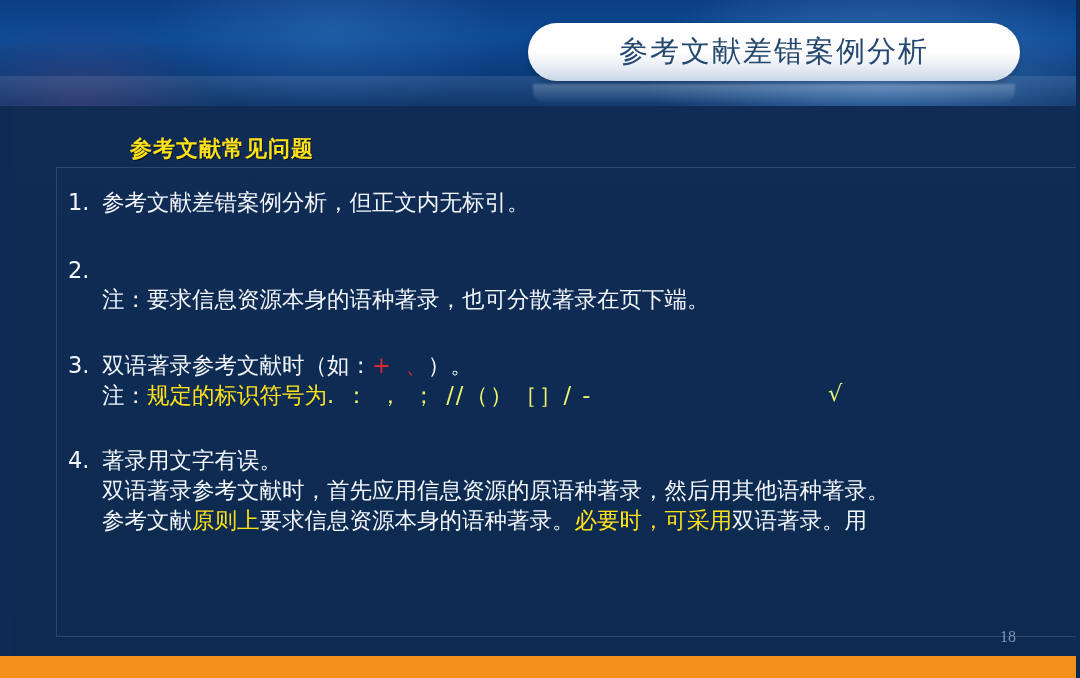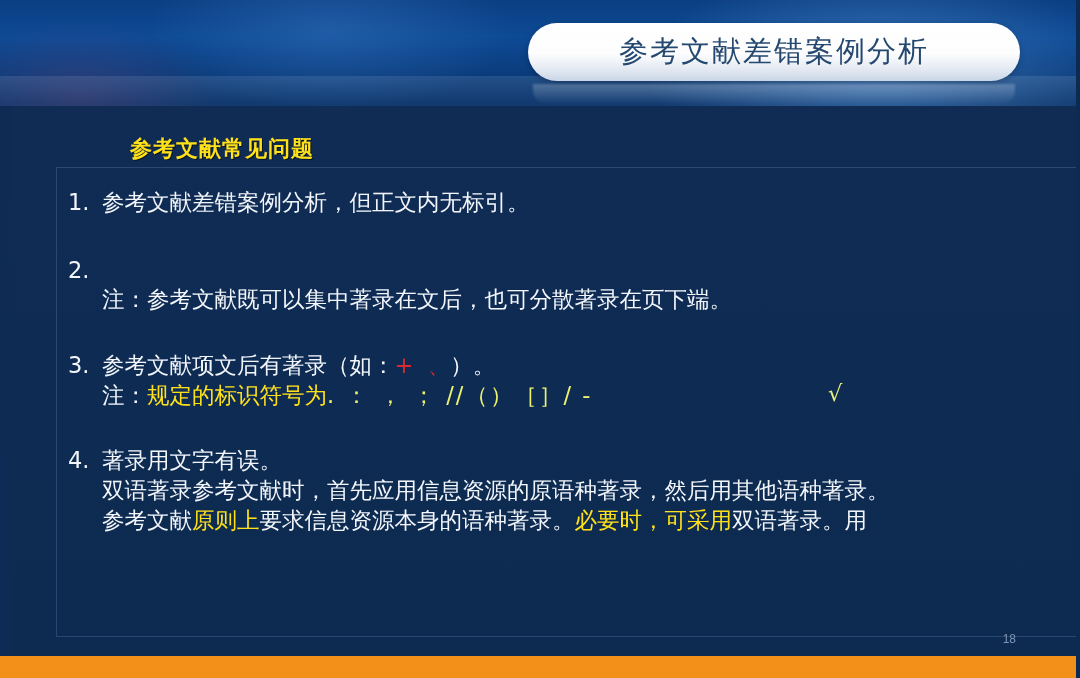--- a/index.html
+++ b/index.html
@@ -133,22 +133,22 @@
     left: 726px;
     top: -2px;
   }
   .sym { color: #eef36f; letter-spacing: 2px; }
 
   .page-number {
     position: absolute;
     right: 76px;
     bottom: 10px;
     color: #7e94b3;
-    font-size: 12px;
-    font-family: Liberation Sans, sans-serif;
+    font-size: 16px;
+    font-family: Liberation Serif, serif;
   }
 
   .footer-bar {
     position: absolute;
     left: 0; bottom: 0;
     width: 1080px;
     height: 22px;
     background: #f39019;
   }
 </style>
@@ -179,28 +179,28 @@
           <span class="marker">1.</span>
           <span>参考文献差错案例分析，但正文内无标引。</span>
         </div>
       </div>
       <div class="item-spacer-1"></div>
 
       <div class="item">
         <div class="item-main">
           <span class="marker">2.</span>
         </div>
-        <div class="item-note"><span>注：</span><span>参考文献既可以集中著录在文后，也可分散著录在页下端。</span></div>
+        <div class="item-note"><span>注：</span><span>要求信息资源本身的语种著录，也可分散著录在页下端。</span></div>
       </div>
       <div class="item-spacer-2"></div>
 
       <div class="item">
         <div class="item-main">
           <span class="marker">3.</span>
-          <span><span>参考文献项文后有著录（如：</span><span class="red">+</span><span>&nbsp;&nbsp;</span><span class="red">、</span><span>）。</span></span>
+          <span><span>双语著录参考文献时（如：</span><span class="red">+</span><span>&nbsp;&nbsp;</span><span class="red">、</span><span>）。</span></span>
         </div>
         <div class="item-note"><span>注：</span><span class="hl">规定的标识符号为</span><span class="sym">. ：  ，   ；   //（）［］/  -</span><span class="check">√</span></div>
       </div>
       <div class="item-spacer-3"></div>
 
       <div class="item">
         <div class="item-main">
           <span class="marker">4.</span>
           <span>著录用文字有误。</span>
         </div>

